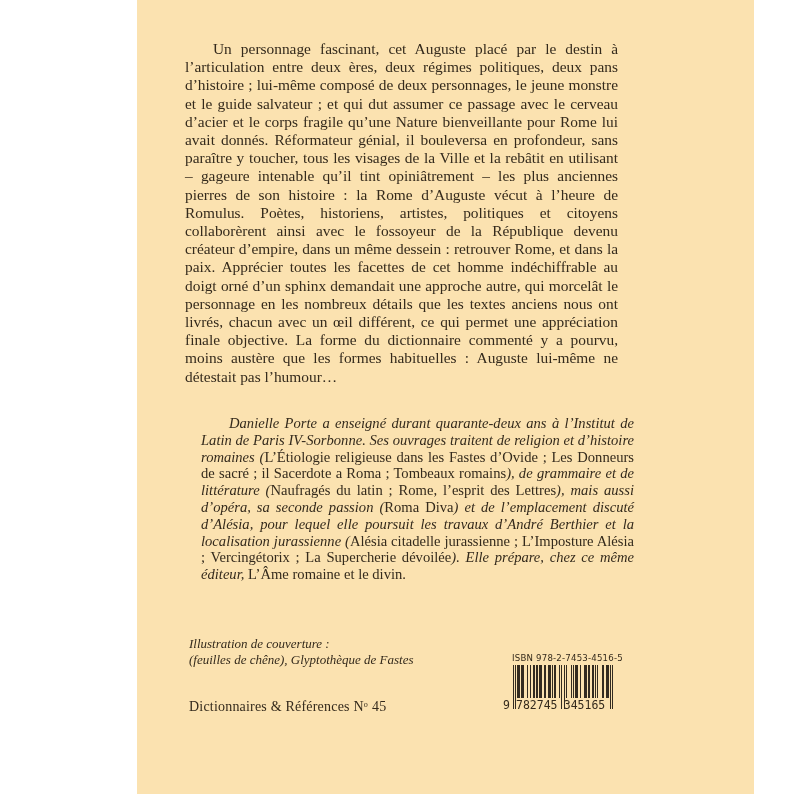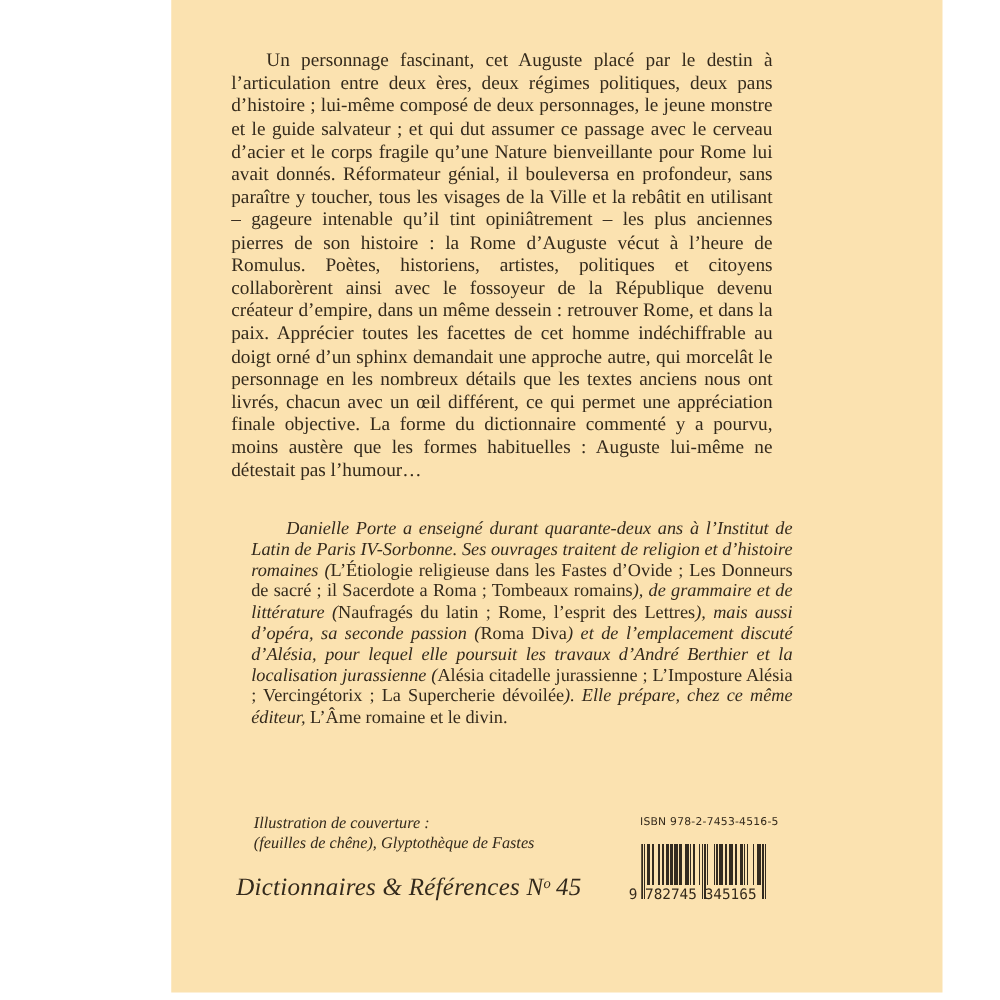--- a/index.html
+++ b/index.html
@@ -21,32 +21,32 @@
   }
   .synopsis{
     position:absolute;left:48px;top:40px;width:433px;margin:0;
     font-size:15.4px;line-height:18.2px;text-align:justify;text-indent:28px;
   }
   .bio{
     position:absolute;left:48px;top:399px;width:433px;margin:16px;
     font-size:14.6px;line-height:16.8px;text-align:justify;text-indent:28px;
   }
   .credit{
-    position:absolute;left:52px;top:636px;margin:14px;
+    position:absolute;left:52px;top:636px;margin:0;
     font-style:italic;font-size:13px;line-height:16.2px;
   }
   .series{
     position:absolute;left:52px;top:699px;margin:0;
-    font-style:italic;font-size:20px;letter-spacing:0.2px;
+    font-size:14px;letter-spacing:0.2px;
   }
   .series sup{font-size:0.58em;vertical-align:0.45em;}
   .series .num{margin-left:4px;}
   .barcode{position:absolute;left:366px;top:653px;width:120px;}
   .isbn{
-    width:102px;margin-left:9px;margin-bottom:12px;
+    width:102px;margin-left:9px;margin-bottom:2px;
     font-family:"DejaVu Sans", sans-serif;font-size:8.6px;
     letter-spacing:0.2px;white-space:nowrap;text-align:center;color:var(--ink);
   }
   .bars-wrap{position:relative;width:100px;height:46px;margin-left:10px;}
   .bars-wrap svg{position:absolute;left:0;top:0;width:100px;height:46px;}
   .bc-digit{
     position:absolute;top:33px;
     font-family:"DejaVu Sans Mono", monospace;font-size:11.5px;color:var(--ink);
   }
   .bc-first{left:-10px;}

